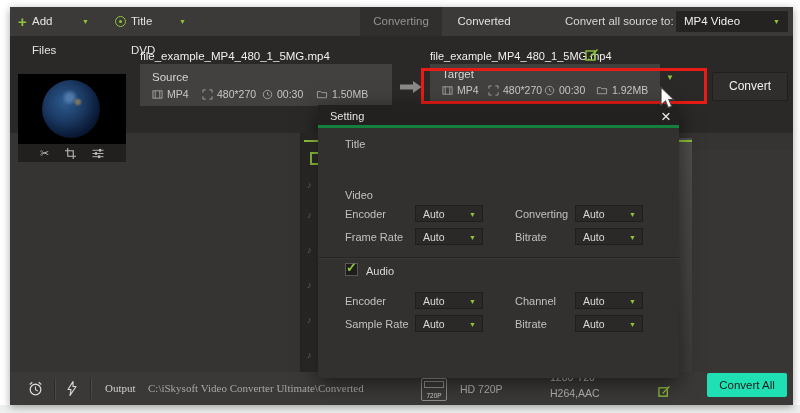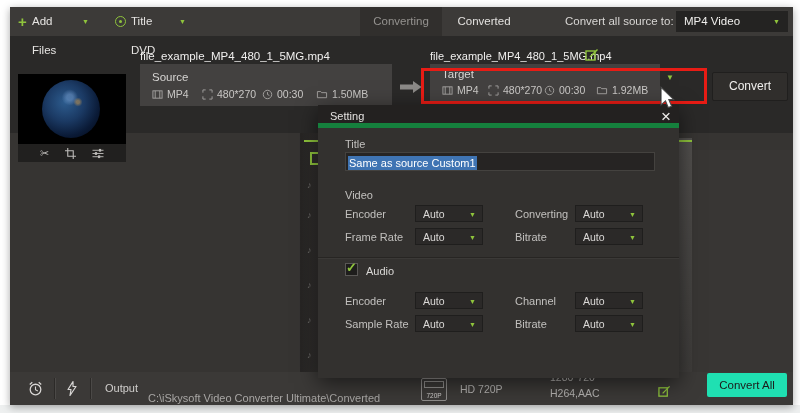--- a/index.html
+++ b/index.html
@@ -49,45 +49,45 @@
   .hstrip .gicon { position:absolute; left:10px; top:19px; width:8px; height:13px; border:2px solid #8fc43c; border-right:none; }
   .hnote { position:absolute; left:7px; font-size:9px; }
   .sbar { left:669px; top:131px; width:13px; height:234px;
     background:linear-gradient(to bottom,#514f4d,#3e3c3a); z-index:3; }
   .sbar .gline { position:absolute; left:0; top:2px; width:13px; height:2px; background:#8fc43c; }
   .rpane { left:682px; top:143px; width:101px; height:222px; background:#383634; z-index:1; }
 
   
   .dialog { left:308px; top:98px; width:361px; height:273px; background:#33312f; z-index:10;
     box-shadow:0 5px 20px rgba(0,0,0,.55); }
-  .dhead { position:absolute; left:0; top:0; width:100%; height:23px; background:#232120; border-bottom:5px solid #15803d; }
+  .dhead { position:absolute; left:0; top:0; width:100%; height:23px; background:#232120; border-bottom:3px solid #15803d; }
   .dhead .dtitle { position:absolute; left:12px; top:5px; color:#e4e2e0; font-size:11px; }
   .dclose { position:absolute; right:8px; top:0px; color:#efedeb; font-size:17px; line-height:23px; }
   .dlabel { position:absolute; color:#c2c0be; font-size:11px; }
   .dinput { position:absolute; left:27px; top:47px; width:310px; height:19px; background:#262423;
     border:1px solid #44423f; line-height:17px; padding-left:2px; white-space:nowrap; overflow:hidden;}
   .sel { background:#3f74b3; color:#fff; font-size:11px; padding:1px 1px; }
   .dd { position:absolute; height:17px; width:68px; background:#2b2928; border:1px solid #1f1e1d; }
   .dd .dd-val { position:absolute; left:7px; top:1px; color:#dad8d6; font-size:10.5px; line-height:15px; }
   .dd .dd-caret { position:absolute; right:6px; top:1px; color:#8fc43c; font-size:7px; line-height:15px; }
   .divider { position:absolute; left:0; top:152px; width:100%; height:1px; background:#272523; box-shadow:0 1px 0 #3b3937; }
   .chk { position:absolute; left:27px; top:158px; width:13px; height:13px; background:#1e1d1c; border:1px solid #5a5856; }
   .chk .mark { position:absolute; left:0px; top:-4px; color:#8fc43c; font-size:13px; font-weight:bold; }
   .dfoot { position:absolute; left:0; bottom:0; width:100%; height:32px; background:#232120; }
   .btn-create { position:absolute; left:145px; top:6px; width:85px; height:20px; background:#3a3836;
     color:#85837f; font-size:11px; text-align:center; line-height:20px; }
   .btn-cancel { position:absolute; left:254px; top:6px; width:85px; height:20px; background:#1fe0b2;
     color:#21201e; font-size:11px; text-align:center; line-height:20px; border-radius:1px; }
 
   
-  .botbar { left:0; top:365px; width:783px; height:33px; background:#3b3937; z-index:2; color:#d8d6d4; }
+  .botbar { left:0; top:365px; width:783px; height:33px; background:#3b3937; z-index:2; color:#d8d6d4;font-family:Liberation Serif, serif; }
   .vdiv { position:absolute; top:6px; width:1px; height:21px; background:#2c2a28; box-shadow:1px 0 0 #4b4947; }
   .outlbl { position:absolute; left:95px; top:10px; color:#d0cecc; font-size:11px; }
   .outpath { position:absolute; left:138px; top:10px; width:272px; color:#a8a6a4; font-size:11px;
-    white-space:nowrap; overflow:hidden;margin-top:10px; }
+    white-space:nowrap; overflow:hidden; }
   .badge720 { position:absolute; left:411px; top:371px; width:26px; height:23px; border:1px solid #8f8d8b;
     border-radius:2px; z-index:2; }
   .badge720 .strip { position:absolute; left:2px; top:2px; width:20px; height:7px; border:1px solid #8f8d8b; }
   .badge720 .lbl { position:absolute; left:0; bottom:1px; width:100%; text-align:center; font-size:6.5px; color:#cfcdcb; }
   .bgtxt { position:absolute; color:#b5b3b1; font-size:10.5px; z-index:2; }
   .editicon { color:#8fc43c; }
   .convert-all { left:697px; top:366px; width:80px; height:24px; background:#1fe0b2; border-radius:2px;
     color:#1c1b1a; font-size:11.5px; text-align:center; line-height:24px; z-index:4; }
   .partial { position:absolute; color:#8a8886; font-size:11px; z-index:1; }
   .cursor { z-index:30; }
@@ -230,23 +230,20 @@
         <span class="gline"></span>
       </div>
 
   <div class="abs dialog">
     <div class="dhead">
       <span class="dtitle">Setting</span>
       <span class="dclose">×</span>
     </div>
 
     <span class="dlabel" style="left:27px;top:33px">Title</span>
-    <div class="dinput">
-      <span class="sel">Same as source Custom1</span>
-    </div>
 
     <span class="dlabel" style="left:27px;top:84px">Video</span>
 
     <span class="dlabel" style="left:27px;top:103px">Encoder</span>
     <div class="dd" style="left:97px;top:100px">
       <span class="dd-val">Auto</span>
           <span class="dd-caret">▼</span>
     </div>
     <span class="dlabel" style="left:197px;top:103px">Converting</span>
     <div class="dd" style="left:257px;top:100px">

